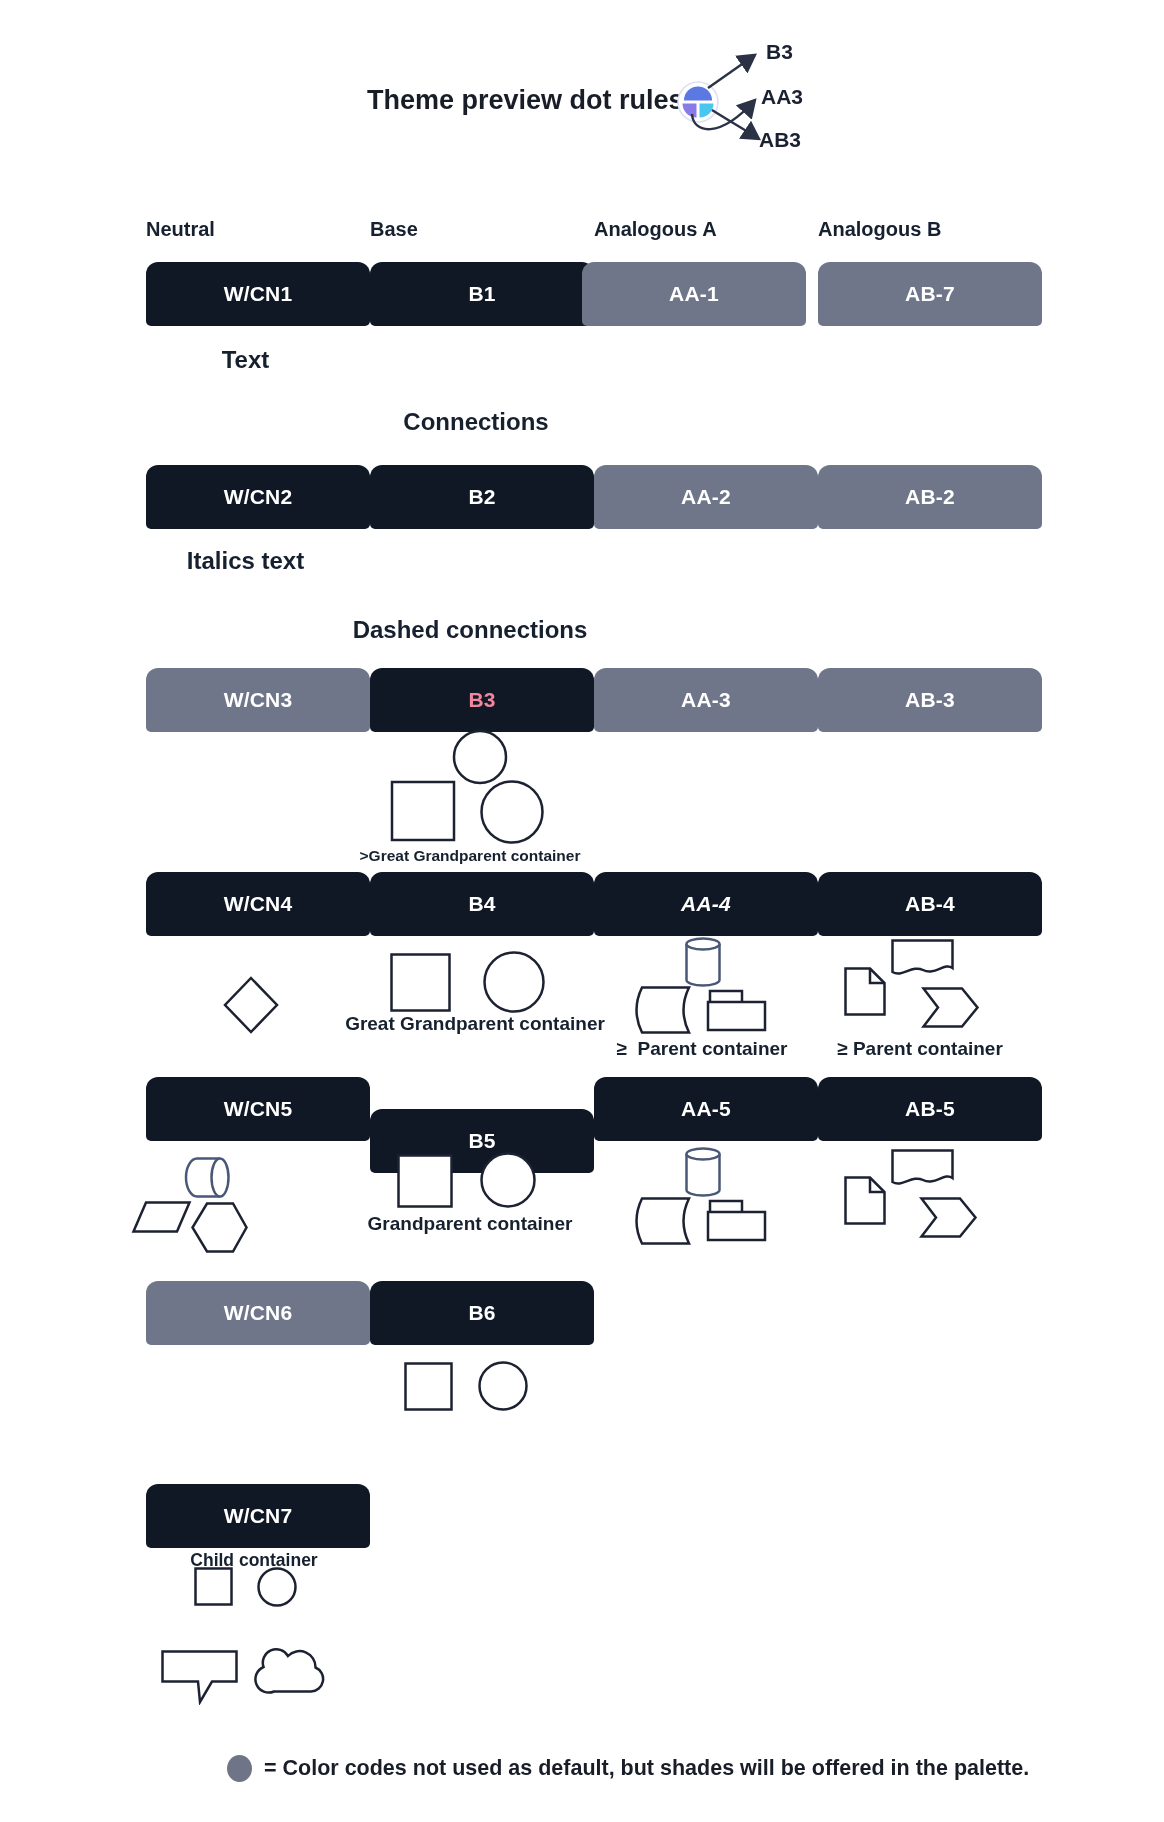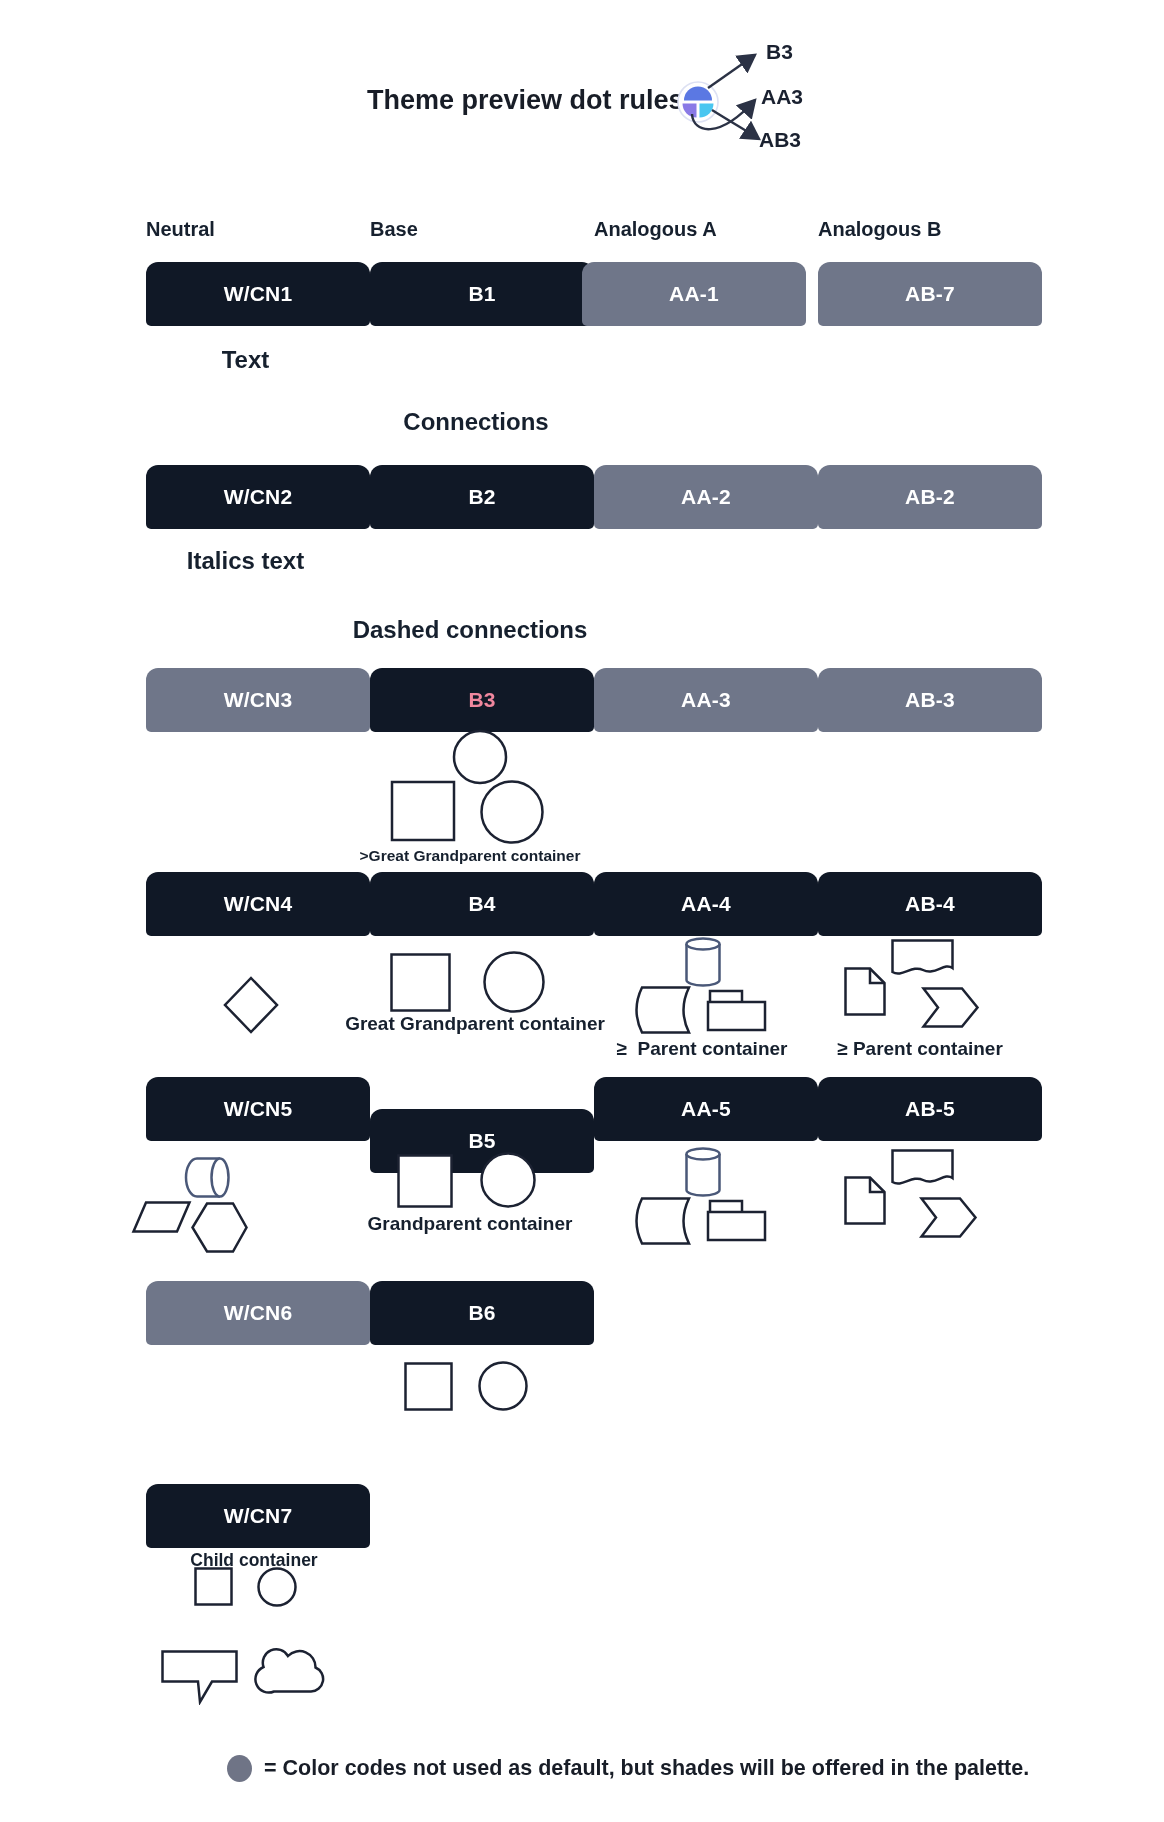--- a/index.html
+++ b/index.html
@@ -85,21 +85,21 @@
 
   <svg class="shape" style="left:385px;top:728px;" width="163" height="117" viewBox="0 0 163 117">
     <circle cx="95" cy="29" r="26" fill="#ffffff" stroke="#1C2232" stroke-width="2.5"></circle>
     <rect x="7" y="54" width="62" height="58" fill="#ffffff" stroke="#1C2232" stroke-width="2.5"></rect>
     <circle cx="127" cy="84" r="30.5" fill="#ffffff" stroke="#1C2232" stroke-width="2.5"></circle>
   </svg>
   <div class="cap sz15 center" style="left:470px;top:847px;">&gt;Great Grandparent container</div>
 
   <div class="pill dark" style="left:146px;top:872px;">W/CN4</div>
   <div class="pill dark" style="left:370px;top:872px;">B4</div>
-  <div class="pill dark" style="left:594px;top:872px;">AA-4</div>
+  <div class="pill dark" style="left:594px;top:872px;font-style:italic;">AA-4</div>
   <div class="pill dark" style="left:818px;top:872px;">AB-4</div>
 
   <svg class="shape" style="left:222px;top:975px;" width="58" height="60" viewBox="0 0 58 60">
     <polygon points="29,3 55,30 29,57 3,30" fill="#ffffff" stroke="#1C2232" stroke-width="2.5"></polygon>
   </svg>
   <svg class="shape" style="left:389px;top:952px;" width="64" height="62" viewBox="0 0 64 62">
     <rect x="2.5" y="2.5" width="58" height="56" fill="#ffffff" stroke="#1C2232" stroke-width="2.5"></rect>
   </svg>
   <svg class="shape" style="left:482px;top:950px;" width="64" height="64" viewBox="0 0 64 64">
     <circle cx="32" cy="32" r="29.5" fill="#ffffff" stroke="#1C2232" stroke-width="2.5"></circle>

